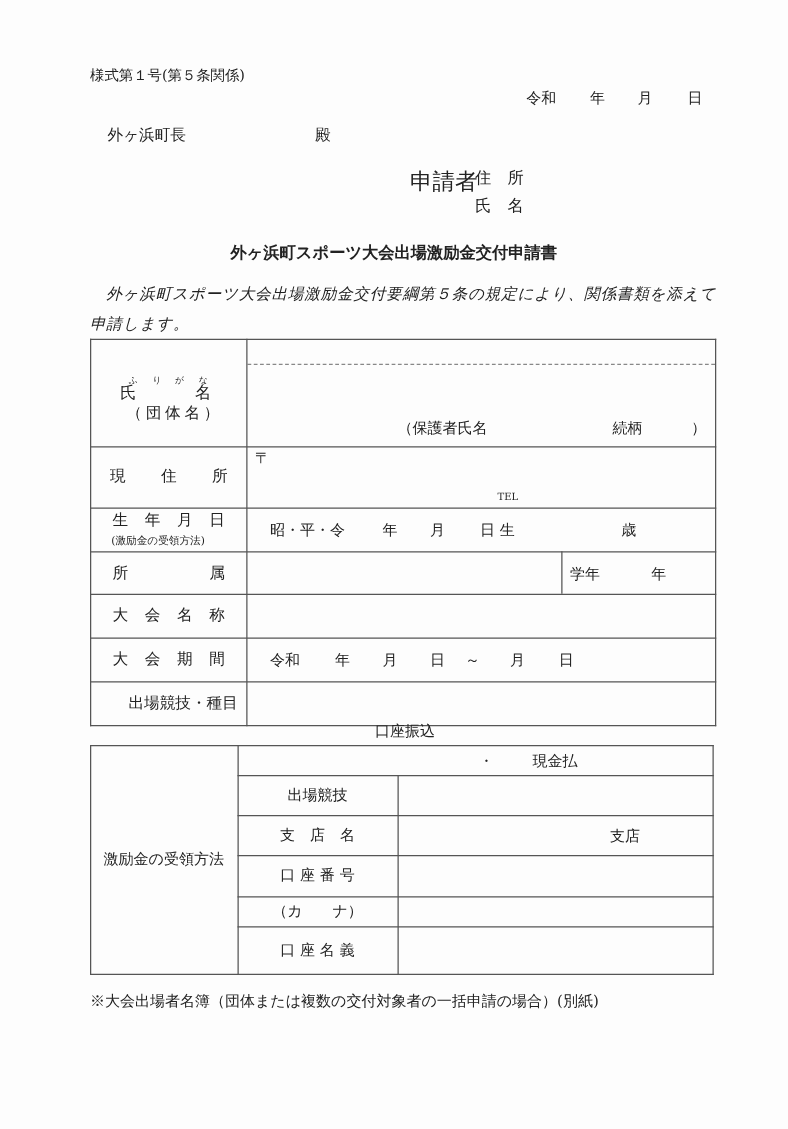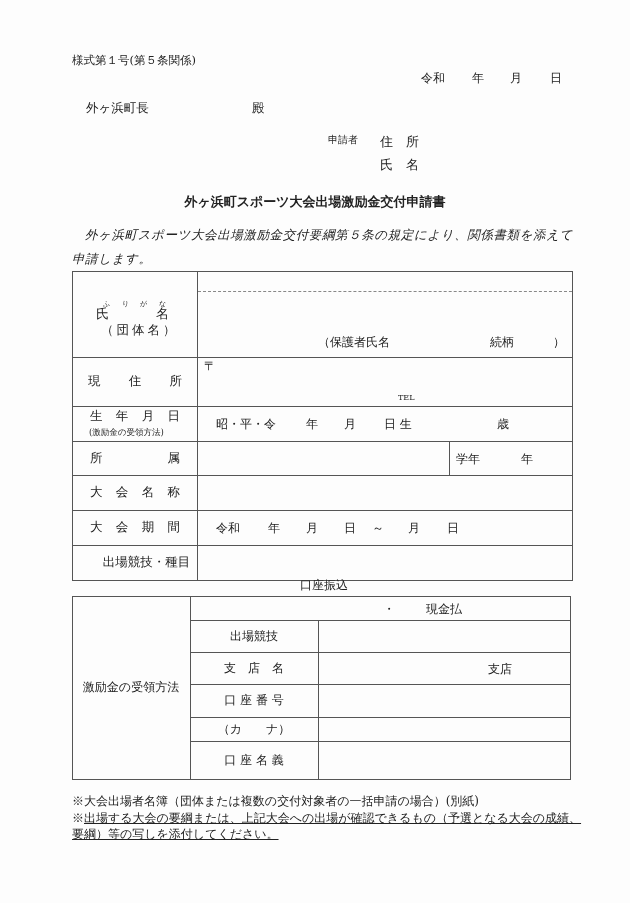--- a/index.html
+++ b/index.html
@@ -5,21 +5,21 @@
   html, body { margin:0; padding:0; }
   body {
     width:630px; height:903px; background:#fdfdfd; position:relative; overflow:hidden;
     font-family:"DejaVu Serif","Liberation Serif",serif; color:#222; font-size:12px;
   }
   .abs { position:absolute; white-space:nowrap; }
   .form-no { left:72px; top:53px; font-size:11.5px; }
   .date { top:70px; font-size:12px; }
   .addressee { left:86px; top:100px; font-size:12.5px; }
   .dono { left:252px; top:100px; font-size:12.5px; }
-  .applicant { left:328px; top:133px; font-size:10px; }
+  .applicant { left:328px; top:133px; font-size:18px; }
   .app-field { font-size:13px;font-family:Liberation Serif, serif; }
   .title { left:0; width:630px; text-align:center; top:193px; font-size:13px; font-weight:bold; }
   .body-text { left:72px; top:223px; width:505px; font-size:12.5px; line-height:24px; white-space:normal; letter-spacing:0.6px;font-style:italic; }
 
   .line { position:absolute; background:#555; }
   .h { height:1px; }
   .v { width:1px; }
   .dash { position:absolute; height:0; border-top:1px dashed #888; }
 
   .cell-label { position:absolute; display:flex; align-items:center; justify-content:center; font-size:12.5px; }
@@ -168,14 +168,13 @@
 
   <div class="cell-label" style="left:190px;top:717px;width:128px;height:24px;font-size:12px">（カ　　ナ）</div>
   <div class="abs" style="left:320px;top:719px;width:249px;height:21px"></div>
 
   <div class="cell-label" style="left:190px;top:741px;width:128px;height:38px;font-size:12px">口 座 名 義</div>
   <div class="abs" style="left:320px;top:743px;width:249px;height:35px"></div>
 </div>
 
 <div class="abs notes">
   <div>※大会出場者名簿（団体または複数の交付対象者の一括申請の場合）(別紙)</div>
-  <div><span>※</span><span class="u">出場する大会の要綱または、上記大会への出場が確認できるもの（予選となる大会の成績、要綱）等の写しを添付してください。</span></div>
 </div>
 
 </body></html>

